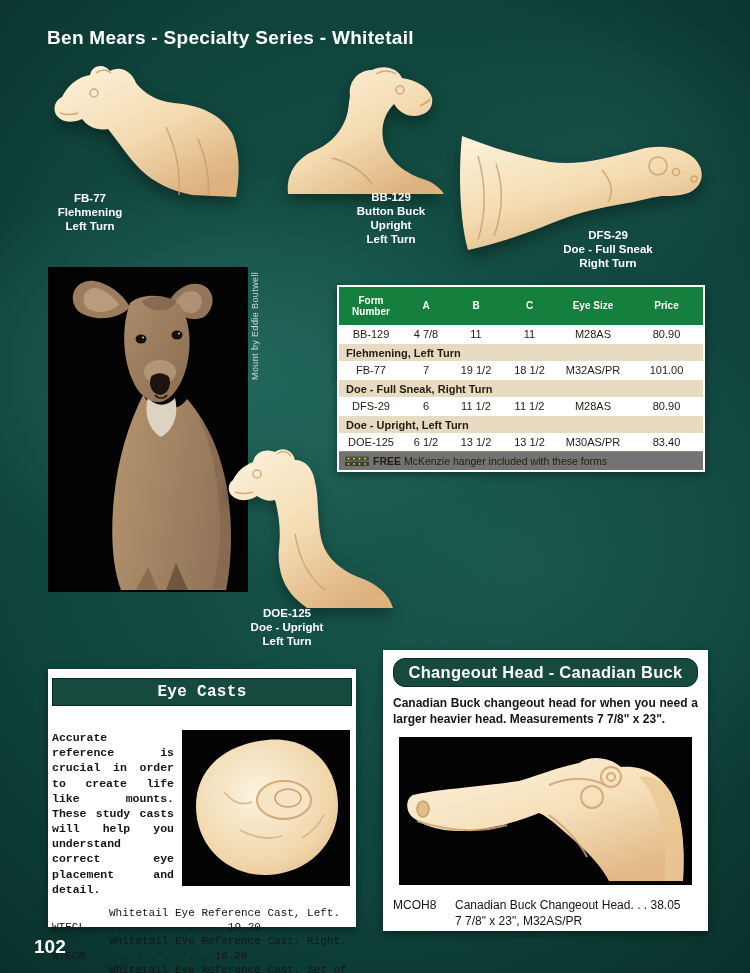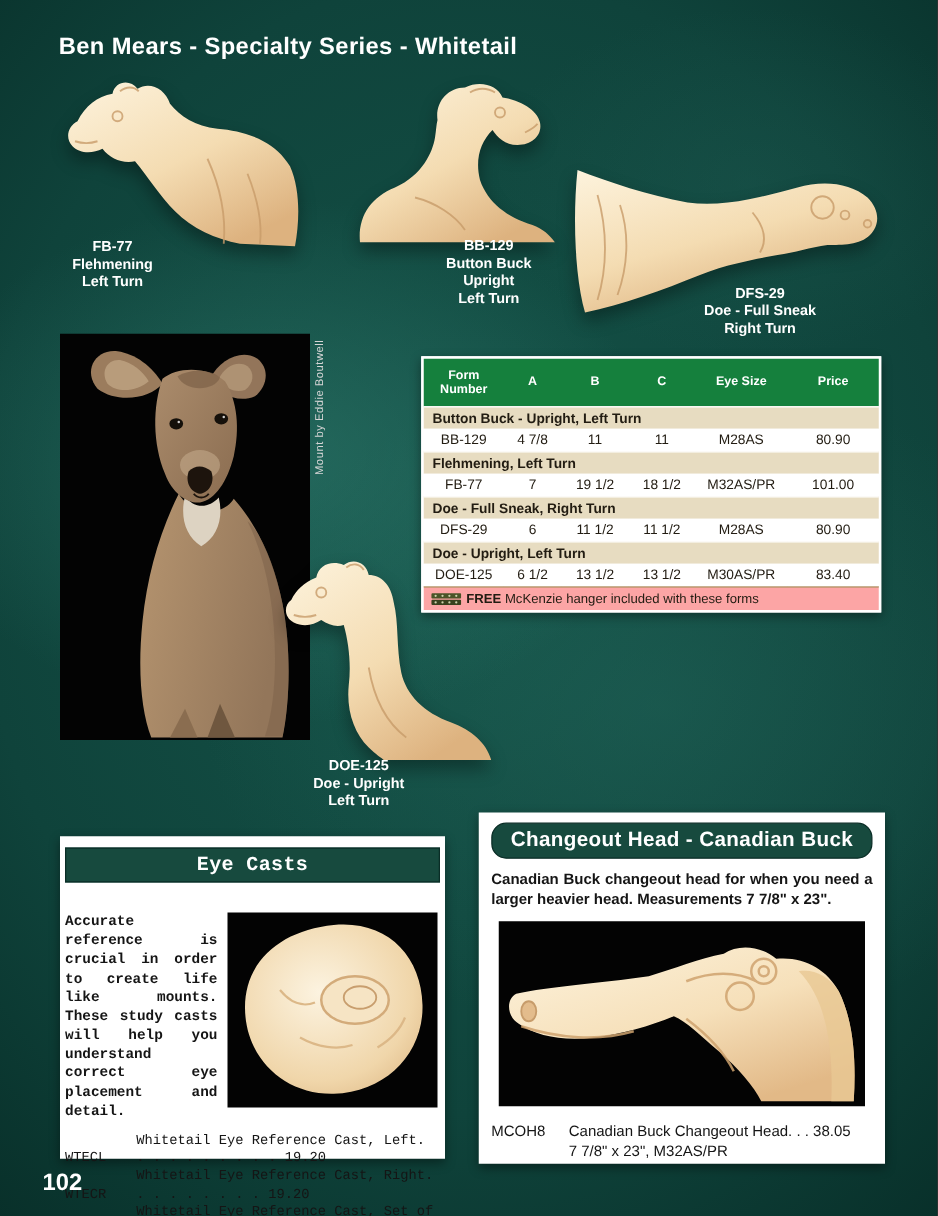--- a/index.html
+++ b/index.html
@@ -21,21 +21,21 @@
 
   
   .price-table{position:absolute;left:337px;top:285px;width:364px;border:2px solid #fff;background:#fff;
                color:#221c12;box-shadow:0 3px 8px rgba(0,0,0,.4);}
   .t-grid{display:grid;grid-template-columns:64px 46px 54px 53px 74px 1fr;}
   .t-header{background:#15803d;color:#fff;}
   .t-header .th{font-size:10px;font-weight:bold;text-align:center;display:flex;align-items:center;
                 justify-content:center;min-height:34px;padding:2px 1px;line-height:1.15;}
   .t-section{background:#e7dcc1;font-weight:bold;font-size:11px;padding:2.5px 7px;border-top:1px solid #fff;}
   .t-row .td{font-size:11px;text-align:center;padding:3px 1px;background:#fff;}
-  .t-foot{display:flex;align-items:center;gap:4px;padding:3px 6px;font-size:10.5px;border-top:1px solid #9d8b51;background:#fca5a5;}
+  .t-foot{display:flex;align-items:center;gap:4px;padding:3px 6px;font-size:10.5px;border-top:1px solid #9d8b51;background:#737373;}
   .t-foot b{font-weight:bold;}
 
   
   .panel{position:absolute;background:#fff;box-sizing:border-box;box-shadow:0 3px 8px rgba(0,0,0,.4);}
   .panel-bar{background:#174a3e;color:#fff;font-weight:bold;text-align:center;letter-spacing:.3px;
              border:1px solid #0a2d26;padding:4px 0;}
   .eye-box{left:48px;top:669px;width:308px;height:258px;padding:9px 4px 8px;font-family:Liberation Mono, monospace;}
   .eye-box .panel-bar{font-size:16px;}
   .ec-body{display:flex;margin-top:24px;}
   .ec-text{width:122px;font-size:11.5px;font-weight:bold;text-align:justify;line-height:1.32;color:#151515;}
@@ -167,21 +167,20 @@
   <div class="price-table">
     <div class="t-grid t-header">
       <div class="th">Form Number</div>
       <div class="th">A</div>
       <div class="th">B</div>
       <div class="th">C</div>
       <div class="th">Eye Size</div>
       <div class="th">Price</div>
     </div>
 
-    <div class="t-section">Button Buck - Upright, Left Turn</div>
     <div class="t-grid t-row">
       <div class="td">BB-129</div>
       <div class="td">4 7/8</div>
       <div class="td">11</div>
       <div class="td">11</div>
       <div class="td">M28AS</div>
       <div class="td">80.90</div>
     </div>
 
     <div class="t-section">Flehmening, Left Turn</div>

